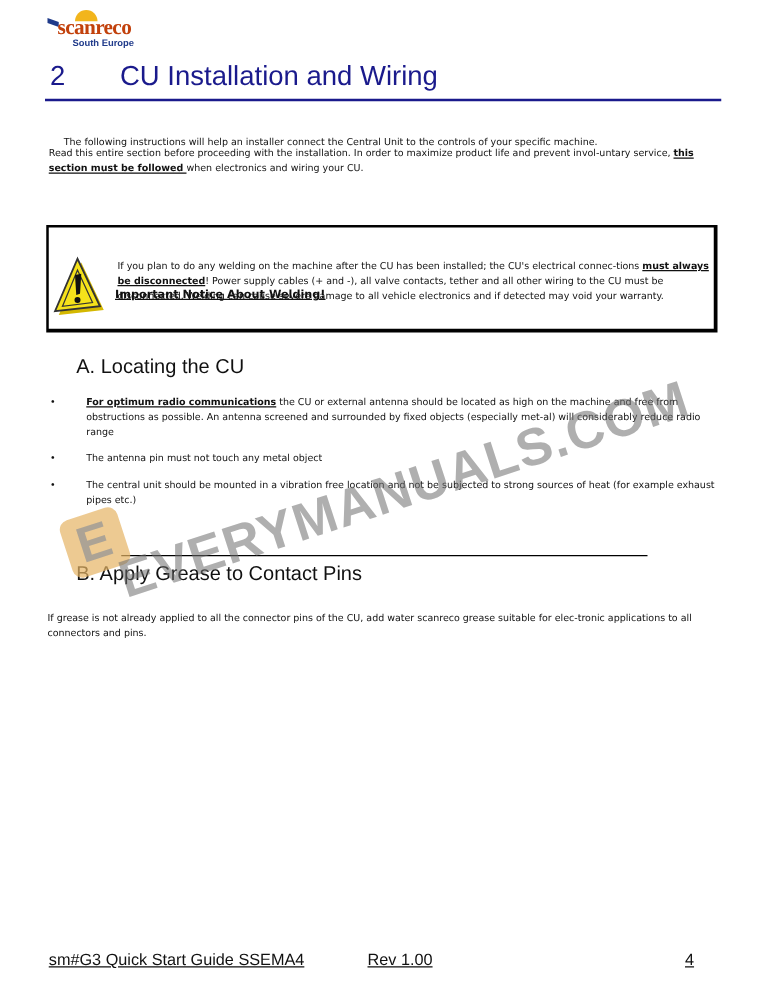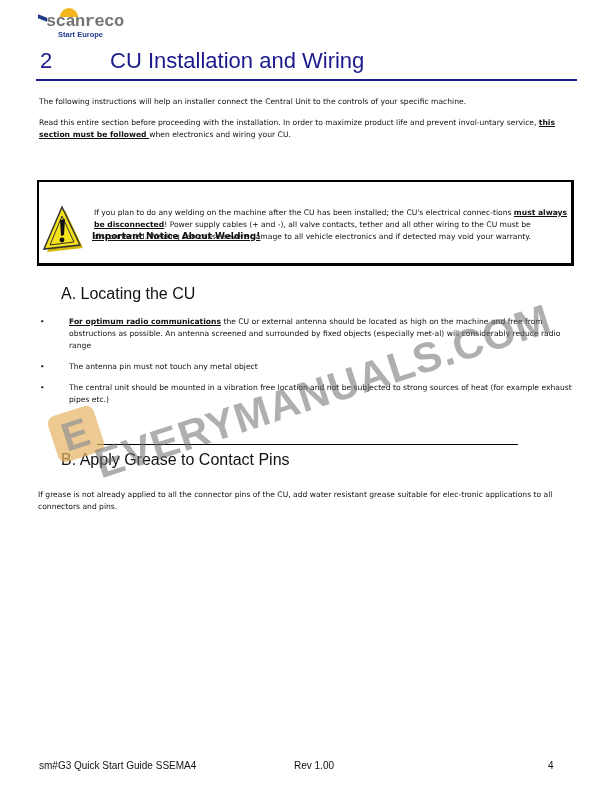--- a/index.html
+++ b/index.html
@@ -1,65 +1,65 @@
 <!DOCTYPE html>
 <html><head>
   <meta charset="utf-8">
   <style>
     html, body { margin:0; padding:0; background:#ffffff; }
     body { width:612px; height:792px; position:relative; overflow:hidden; font-family:"DejaVu Sans", sans-serif; color:#111; }
     .logo { position:absolute; left:38px; top:6px; width:80px; height:34px; }
-    .logo-word { position:absolute; left:8px; top:6px; font-family:Liberation Mono, monospace; font-weight:bold; font-size:17px; color:#737373; letter-spacing:-0.5px; }
+    .logo-word { position:absolute; left:8px; top:6px; font-family:Liberation Serif, serif; font-weight:bold; font-size:17px; color:#c2410c; letter-spacing:-0.5px; }
     .logo-sub { position:absolute; left:20px; top:24px; font-family:"Liberation Sans", sans-serif; font-size:7.5px; color:#1f3a8a; font-weight:bold; }
     .logo-sun { position:absolute; left:22px; top:2px; width:18px; height:9px; background:#f2b51c; border-radius:9px 9px 0 0; }
     .logo-bar { position:absolute; left:0; top:10px; width:9px; height:4px; background:#1f3a8a; transform:skewY(20deg); }
 
     .chapter { position:absolute; left:38px; top:48px; width:540px; font-family:"Liberation Sans", sans-serif; font-size:22px; color:#1a1a8c; }
     .chapter .num { position:absolute; left:2px; top:0; }
-    .chapter .title { position:absolute; left:72px; top:0; }
+    .chapter .title { position:absolute; left:58px; top:0; }
     .chapter-rule { position:absolute; left:36px; top:79px; width:541px; height:2px; background:#1a1a8c; }
 
     .para { position:absolute; left:39px; width:532px; font-size:7.6px; line-height:12px; color:#111; }
     .bold-u { font-weight:bold; text-decoration:underline; }
 
     .notice { position:absolute; left:37px; top:180px; width:537px; height:86px; border:2px solid #000; border-right-width:3px; border-bottom-width:3px; box-sizing:border-box; }
     .notice .warn { position:absolute; left:2px; top:22px; width:46px; height:52px; }
     .notice .heading { position:absolute; left:53px; top:5px; font-size:9px; font-weight:bold; text-decoration:underline;margin-top:44px; }
     .notice .body { position:absolute; left:42px; top:25px; width:480px; font-size:7.6px; line-height:12px;margin-left:13px; }
 
     .section-h { position:absolute; left:41px; font-family:"Liberation Sans", sans-serif; font-size:16px; color:#111;margin-left:20px; }
     .bullets { position:absolute; left:40px; top:316px; width:535px; list-style:none; padding:0; margin:0; }
     .bullets li { position:relative; padding-left:29px; font-size:7.6px; line-height:12px; margin-bottom:9px; }
     .bullets li .dot { position:absolute; left:0; top:0; }
     .section-rule { position:absolute; left:97px; top:444px; width:421px; height:1px; background:#000; }
 
-    .footer { position:absolute; top:760px; font-family:"Liberation Sans", sans-serif; font-size:10px; color:#111; }
+    .footer { position:absolute; top:760px; font-family:"Liberation Sans", sans-serif; font-size:13px; color:#111;text-decoration:underline; }
 
     .wm { position:absolute; left:44px; top:290px; width:520px; height:200px; pointer-events:none; }
     .wm-text { position:absolute; left:60px; top:150px; transform-origin:left bottom; transform:rotate(-18deg); font-family:"Liberation Sans", sans-serif; font-weight:bold; font-size:42px; color:rgba(110,110,110,0.55); letter-spacing:1px; white-space:nowrap; }
     .wm-badge { position:absolute; left:8px; top:120px; width:48px; height:48px; background:rgba(230,180,100,0.7); border-radius:8px; transform:rotate(-18deg); }
     .wm-badge span { position:absolute; left:10px; top:2px; font-family:"Liberation Sans", sans-serif; font-weight:bold; font-size:40px; color:rgba(150,150,150,0.75); }
   </style>
 </head>
 <body>
 
 <div class="logo">
   <div class="logo-sun"></div>
   <div class="logo-bar"></div>
   <div class="logo-word">scanreco</div>
-  <div class="logo-sub">Start Europe</div>
+  <div class="logo-sub">South Europe</div>
 </div>
 
 <div class="chapter">
   <span class="num">2</span>
   <span class="title">CU Installation and Wiring</span>
 </div>
 <div class="chapter-rule"></div>
 
-<p class="para" style="top:96px;margin:0;">The following instructions will help an installer connect the Central Unit to the controls of your specific machine.</p>
+<p class="para" style="top:96px;margin:12px;">The following instructions will help an installer connect the Central Unit to the controls of your specific machine.</p>
 <p class="para" style="top:117px;margin:0;"><span>Read this entire section before proceeding with the installation. In order to maximize product life and prevent invol-untary service, </span><span class="bold-u">this section must be followed </span><span>when electronics and wiring your CU.</span></p>
 
 <div class="notice">
   <div class="warn">
     <svg width="46" height="52" viewBox="0 0 46 52">
       <polygon points="6,48 24,6 42,44" fill="#d4b800"></polygon>
       <polygon points="3,45 21,3 39,41" fill="#f5e21a" stroke="#333" stroke-width="1.5"></polygon>
       <polygon points="9,41 21,12 33,38" fill="none" stroke="#333" stroke-width="1"></polygon>
       <polygon points="19,16 24,15 23,31 20,32" fill="#111"></polygon>
       <circle cx="21" cy="36" r="2.4" fill="#111"></circle>
@@ -81,21 +81,21 @@
   </li>
   <li>
     <span class="dot">•</span>
     <span>The central unit should be mounted in a vibration free location and not be subjected to strong sources of heat (for example exhaust pipes etc.)</span>
   </li>
 </ul>
 
 <div class="section-rule"></div>
 
 <div class="section-h" style="top:451px;">B. Apply Grease to Contact Pins</div>
-<p class="para" style="top:489px;left:38px;margin:0;">If grease is not already applied to all the connector pins of the CU, add water resistant grease suitable for elec-tronic applications to all connectors and pins.</p>
+<p class="para" style="top:489px;left:38px;margin:0;">If grease is not already applied to all the connector pins of the CU, add water scanreco grease suitable for elec-tronic applications to all connectors and pins.</p>
 
 <div class="wm">
   <div class="wm-badge">
       <span>E</span>
     </div>
   <div class="wm-text">EVERYMANUALS.COM</div>
 </div>
 
 <div class="footer" style="left:39px;">sm#G3 Quick Start Guide SSEMA4</div>
 <div class="footer" style="left:294px;">Rev 1.00</div>

